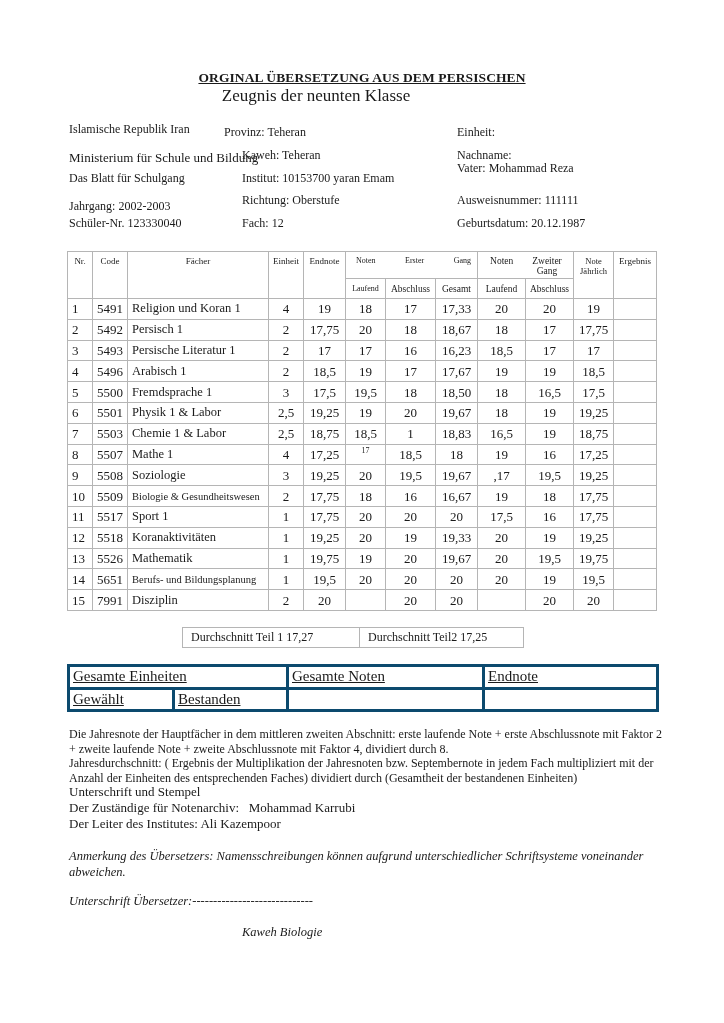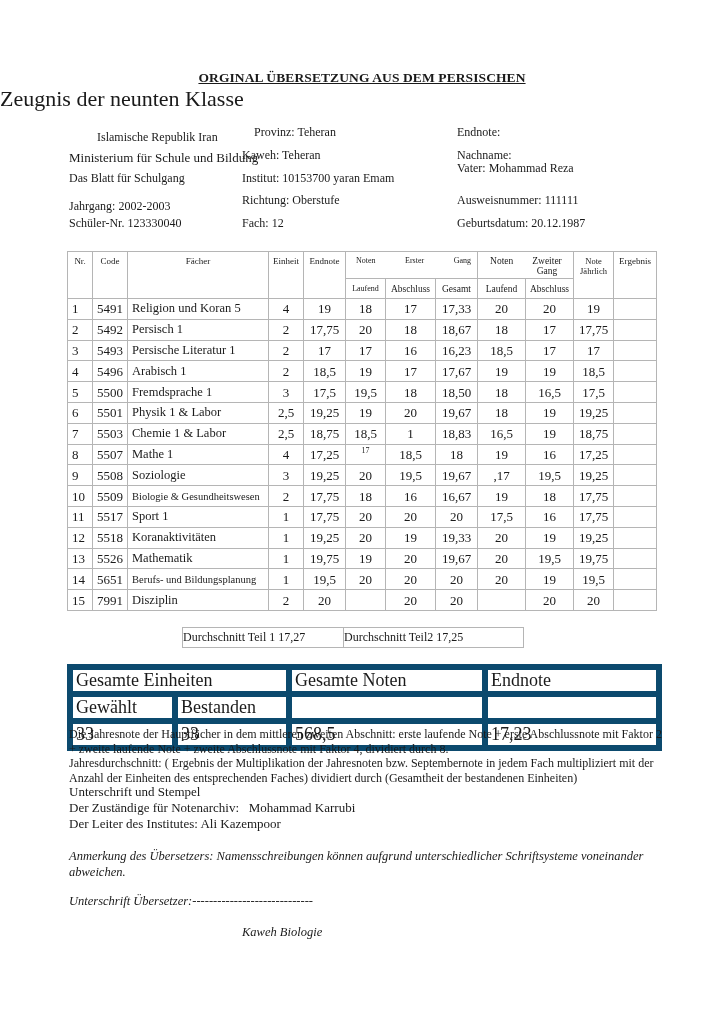--- a/index.html
+++ b/index.html
@@ -1,70 +1,70 @@
 <!DOCTYPE html>
 <html><head>
 <meta charset="utf-8">
 <style>
   html, body { margin: 0; padding: 0; background: #ffffff; }
   body { width: 724px; height: 1023px; position: relative; overflow: hidden;
          font-family: "Liberation Serif", serif; color: #1a1a1a; }
   .abs { position: absolute; }
   .title { left: 0; width: 724px; top: 70px; text-align: center; font-weight: bold;
            font-size: 13.5px; text-decoration: underline; letter-spacing: 0.1px; }
-  .subtitle { left: 0; width: 632px; top: 86px; text-align: left; font-size: 22px; }
+  .subtitle { left: 0; width: 632px; top: 86px; text-align: center; font-size: 17px; }
   .info { font-size: 12px; white-space: nowrap; }
   .info.small { font-size: 13px; }
 
   table { border-collapse: collapse; }
   .grades { position: absolute; left: 67px; top: 251px; width: 589px; table-layout: fixed; }
   .grades td, .grades th { border: 1px solid #b5b5b5; padding: 0; font-weight: normal; }
   .grades th { font-size: 9px; vertical-align: top; padding-top: 4px; text-align: center; line-height: 10px; }
   .grades th.sub { font-size: 9.5px; vertical-align: middle; padding-top: 0; height: 19px; }
   .grades th.sub.small { font-size: 8px; }
   .grades th.grp { font-size: 8px; height: 22px; padding-top: 4px; }
   .grades th.grp .g3 { display: flex; justify-content: space-between; padding: 0 6px 0 10px; }
   .grades th.grp .g2 { display: flex; justify-content: space-between; padding: 0 4px 0 12px; font-size: 9.5px; }
   .grades td { height: 19.8px; font-size: 13px; text-align: center; line-height: 19px; }
   .grades td.l { text-align: left; padding-left: 4px; }
   .grades td.subj { text-align: left; padding-left: 4px; font-size: 12.5px; white-space: nowrap; }
   .grades td.subj.small { font-size: 10.5px; }
   .grades td.tiny { font-size: 8px; vertical-align: top; line-height: 12px; }
 
   .avg { position: absolute; left: 182px; top: 627px; width: 342px; }
-  .avg td { border: 1px solid #b5b5b5; font-size: 12px; height: 19px; padding: 0 0; white-space: nowrap; }
+  .avg td { border: 1px solid #b5b5b5; font-size: 12px; height: 19px; padding: 0 8px; white-space: nowrap; }
 
   .summary { position: absolute; left: 67px; top: 664px; width: 589px; table-layout: fixed; }
-  .summary td { border: 6px solid #0c4a6e; font-size: 18px; height: 19.5px; padding: 0 3px; white-space: nowrap; }
+  .summary td { border: 3px solid #0c4a6e; font-size: 15px; height: 19.5px; padding: 0 3px; white-space: nowrap; text-decoration: underline; }
 
   .notes { left: 69px; top: 727px; width: 600px; font-size: 12px; line-height: 14.5px; }
   .sig { left: 69px; top: 784px; font-size: 13px; line-height: 16px; white-space: nowrap; }
   .remark { left: 69px; top: 848px; width: 600px; font-size: 12.5px; font-style: italic; line-height: 16px; }
   .dates { left: 69px; top: 894px; font-size: 12.5px; font-style: italic; line-height: 15.5px; white-space: nowrap; }
   .translator { left: 242px; top: 925px; font-size: 12.5px; font-style: italic; }
 </style>
 </head>
 <body>
 
 <div class="abs title">ORGINAL ÜBERSETZUNG AUS DEM PERSISCHEN</div>
 <div class="abs subtitle">Zeugnis der neunten Klasse</div>
 
-<div class="abs info" style="left:69px;top:130px;margin-left:28px;">Islamische Republik Iran</div>
+<div class="abs info" style="left:69px;top:122px;">Islamische Republik Iran</div>
 <div class="abs info small" style="left:69px;top:150px;">Ministerium für Schule und Bildung</div>
 <div class="abs info" style="left:69px;top:171px;">Das Blatt für Schulgang</div>
 <div class="abs info" style="left:69px;top:193px;margin-top:6px;">Jahrgang: 2002-2003</div>
 <div class="abs info" style="left:69px;top:216px;">Schüler-Nr.  123330040</div>
 
-<div class="abs info" style="left:254px;top:125px;">Provinz:  Teheran</div>
+<div class="abs info" style="left:224px;top:125px;">Provinz:  Teheran</div>
 <div class="abs info" style="left:242px;top:148px;">Kaweh: Teheran</div>
 <div class="abs info" style="left:242px;top:171px;">Institut:  10153700 yaran Emam</div>
 <div class="abs info" style="left:242px;top:193px;">Richtung: Oberstufe</div>
 <div class="abs info" style="left:242px;top:216px;">Fach: 12</div>
 
-<div class="abs info" style="left:457px;top:125px;">Endnote:</div>
+<div class="abs info" style="left:457px;top:125px;">Einheit:</div>
 <div class="abs info" style="left:457px;top:148px;">Nachname:</div>
 <div class="abs info" style="left:457px;top:161px;">Vater: Mohammad Reza</div>
 <div class="abs info" style="left:457px;top:193px;">Ausweisnummer: 111111</div>
 <div class="abs info" style="left:457px;top:216px;"> Geburtsdatum: 20.12.1987</div>
 
 <table class="grades">
   <colgroup>
     <col style="width:25px">
       <col style="width:35px">
       <col style="width:141px">
@@ -106,21 +106,21 @@
     <th class="sub">Abschluss</th>
     <th class="sub">Gesamt</th>
     <th class="sub">Laufend</th>
     <th class="sub">Abschluss</th>
   </tr>
   </tbody>
     <tbody id="grade-rows">
       <tr>
         <td class="l">1</td>
         <td class="l">5491</td>
-        <td class="subj">Religion und Koran 5</td>
+        <td class="subj">Religion und Koran 1</td>
         <td>4</td>
         <td>19</td>
         <td>18</td>
         <td>17</td>
         <td>17,33</td>
         <td>20</td>
         <td>20</td>
         <td>19</td>
         <td></td>
       </tr>
@@ -344,26 +344,20 @@
     <td colspan="2">Gesamte Einheiten</td>
     <td>Gesamte Noten</td>
     <td>Endnote</td>
   </tr>
   <tr>
     <td>Gewählt</td>
     <td>Bestanden</td>
     <td></td>
     <td></td>
   </tr>
-  <tr>
-    <td>33</td>
-    <td>33</td>
-    <td>568,5</td>
-    <td>17,23</td>
-  </tr>
 </tbody>
   </table>
 
 <div class="abs notes">
   <div>Die Jahresnote der Hauptfächer in dem mittleren zweiten Abschnitt: erste laufende Note + erste Abschlussnote mit Faktor 2 + zweite laufende Note + zweite Abschlussnote mit Faktor 4, dividiert durch 8.</div>
   <div>Jahresdurchschnitt: ( Ergebnis der Multiplikation der Jahresnoten bzw. Septembernote in jedem Fach  multipliziert  mit der Anzahl der Einheiten des entsprechenden Faches) dividiert durch (Gesamtheit der bestandenen Einheiten)</div>
 </div>
 
 <div class="abs sig">
   <div>Unterschrift und Stempel</div>

